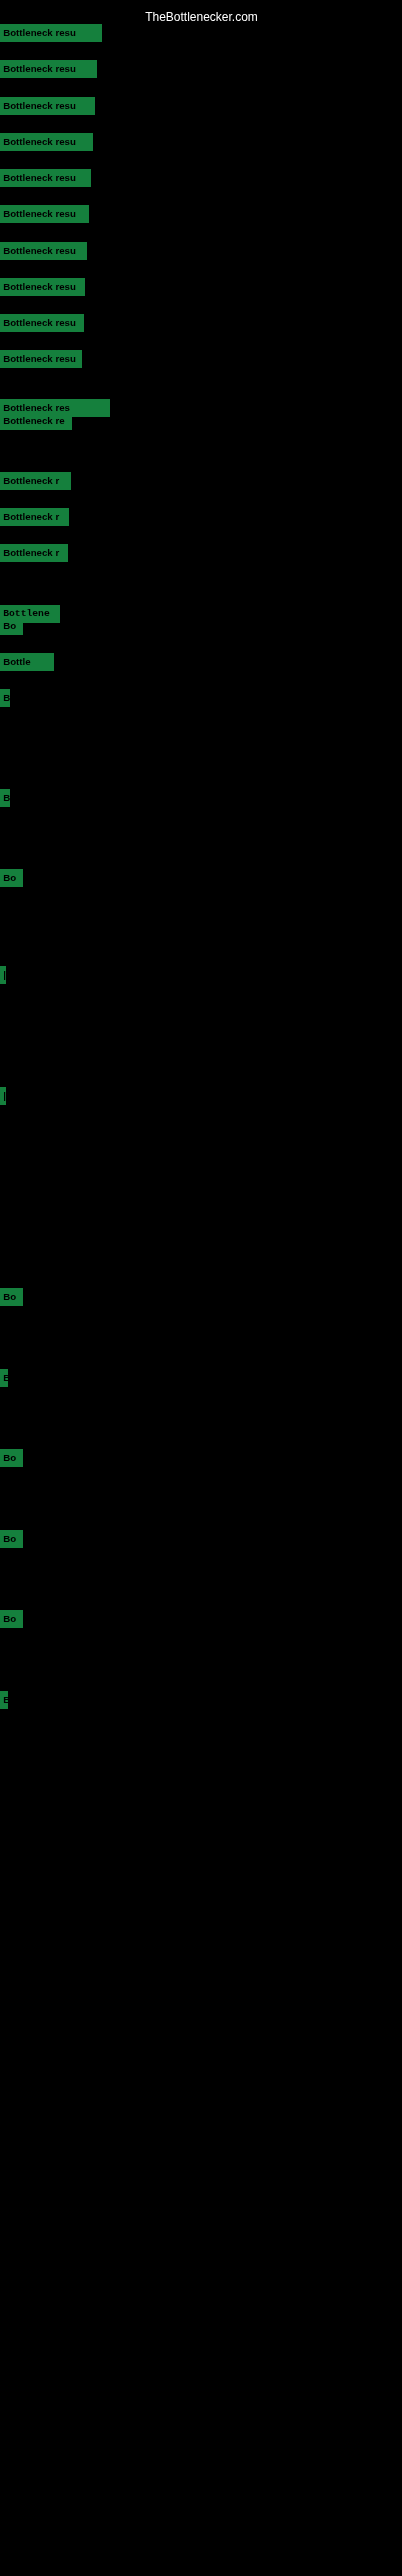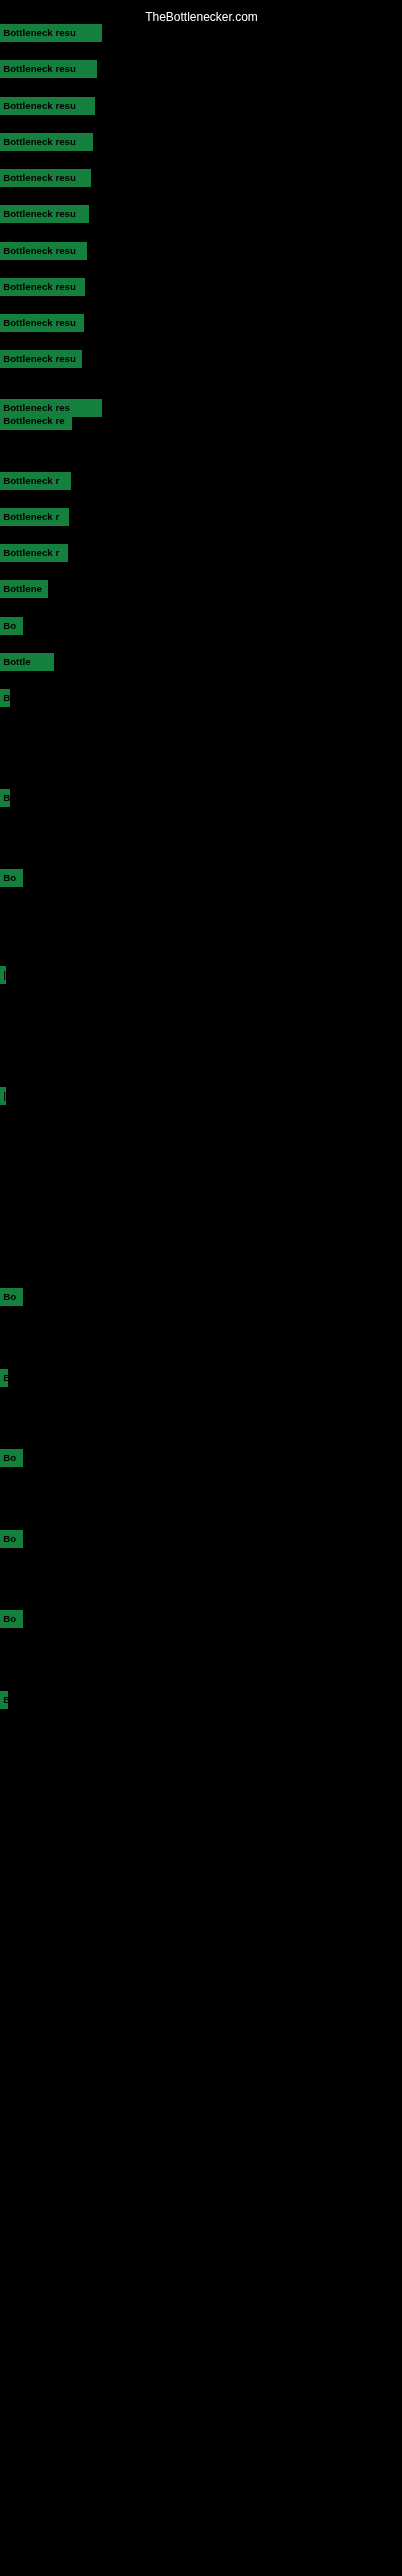--- a/index.html
+++ b/index.html
@@ -52,26 +52,26 @@
 <div class="bottleneck-bar" style="top: 24px; width: 102px;">Bottleneck resu</div>
 <div class="bottleneck-bar" style="top: 60px; width: 97px;">Bottleneck resu</div>
 <div class="bottleneck-bar" style="top: 97px; width: 95px;">Bottleneck resu</div>
 <div class="bottleneck-bar" style="top: 133px; width: 93px;">Bottleneck resu</div>
 <div class="bottleneck-bar" style="top: 169px; width: 91px;">Bottleneck resu</div>
 <div class="bottleneck-bar" style="top: 205px; width: 89px;">Bottleneck resu</div>
 <div class="bottleneck-bar" style="top: 242px; width: 87px;">Bottleneck resu</div>
 <div class="bottleneck-bar" style="top: 278px; width: 85px;">Bottleneck resu</div>
 <div class="bottleneck-bar" style="top: 314px; width: 84px;">Bottleneck resu</div>
 <div class="bottleneck-bar" style="top: 350px; width: 82px;">Bottleneck resu</div>
-<div class="bottleneck-bar" style="top: 399px; width: 102px;">Bottleneck res</div>
+<div class="bottleneck-bar" style="top: 399px; width: 110px;">Bottleneck res</div>
 <div class="bottleneck-bar" style="top: 412px; width: 72px;">Bottleneck re</div>
 <div class="bottleneck-bar" style="top: 472px; width: 71px;">Bottleneck r</div>
 <div class="bottleneck-bar" style="top: 508px; width: 69px;">Bottleneck r</div>
 <div class="bottleneck-bar" style="top: 544px; width: 68px;">Bottleneck r</div>
-<div class="bottleneck-bar" style="top: 580px; width: 48px;">Bottlene</div>
+<div class="bottleneck-bar" style="top: 605px; width: 60px; font-family: Liberation Mono, monospace;">Bottlene</div>
 <div class="bottleneck-bar" style="top: 617px; width: 22.5px;">Bo</div>
 <div class="bottleneck-bar" style="top: 653px; width: 54px;">Bottle</div>
 <div class="bottleneck-bar" style="top: 689px; width: 9.7px;">B</div>
 <div class="bottleneck-bar" style="top: 789px; width: 9.7px;">B</div>
 <div class="bottleneck-bar" style="top: 869px; width: 22.5px;">Bo</div>
 <div class="bottleneck-bar" style="top: 966px; width: 6.4px;">|</div>
 <div class="bottleneck-bar" style="top: 1087px; width: 6.4px;">|</div>
 <div class="bottleneck-bar" style="top: 1288px; width: 22.5px;">Bo</div>
 <div class="bottleneck-bar" style="top: 1369px; width: 8px;">B</div>
 <div class="bottleneck-bar" style="top: 1449px; width: 22.5px;">Bo</div>

